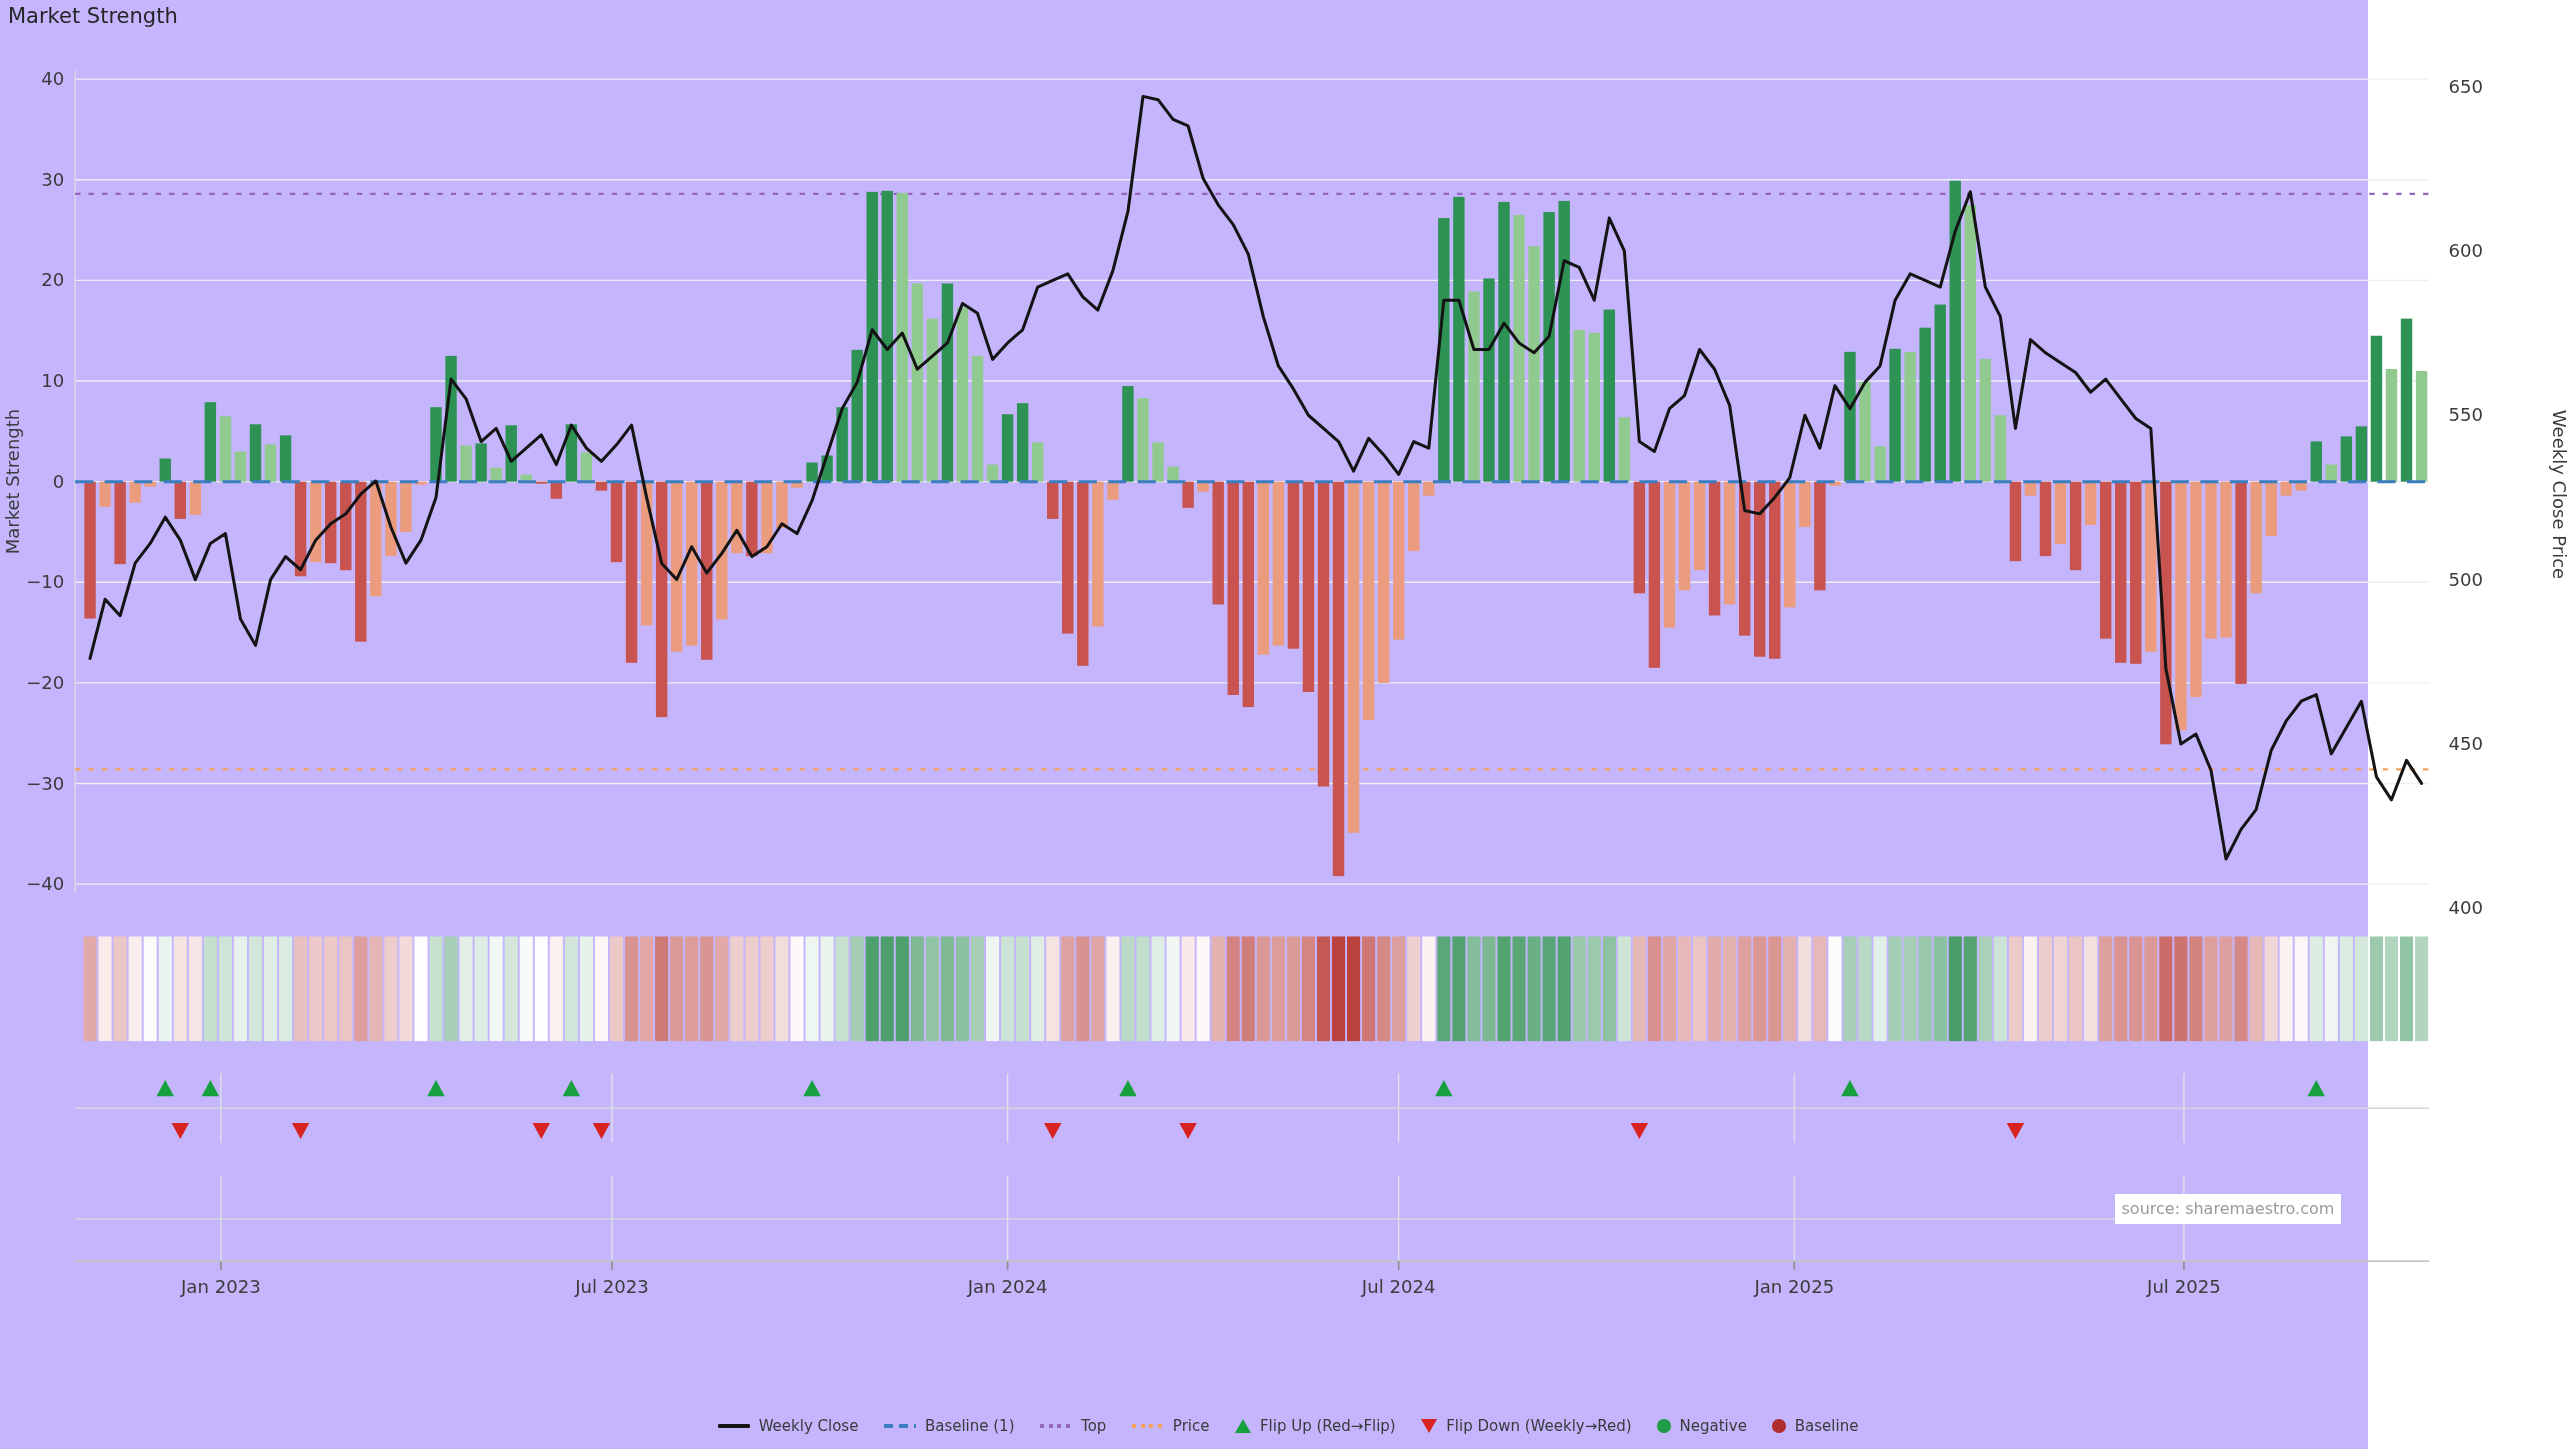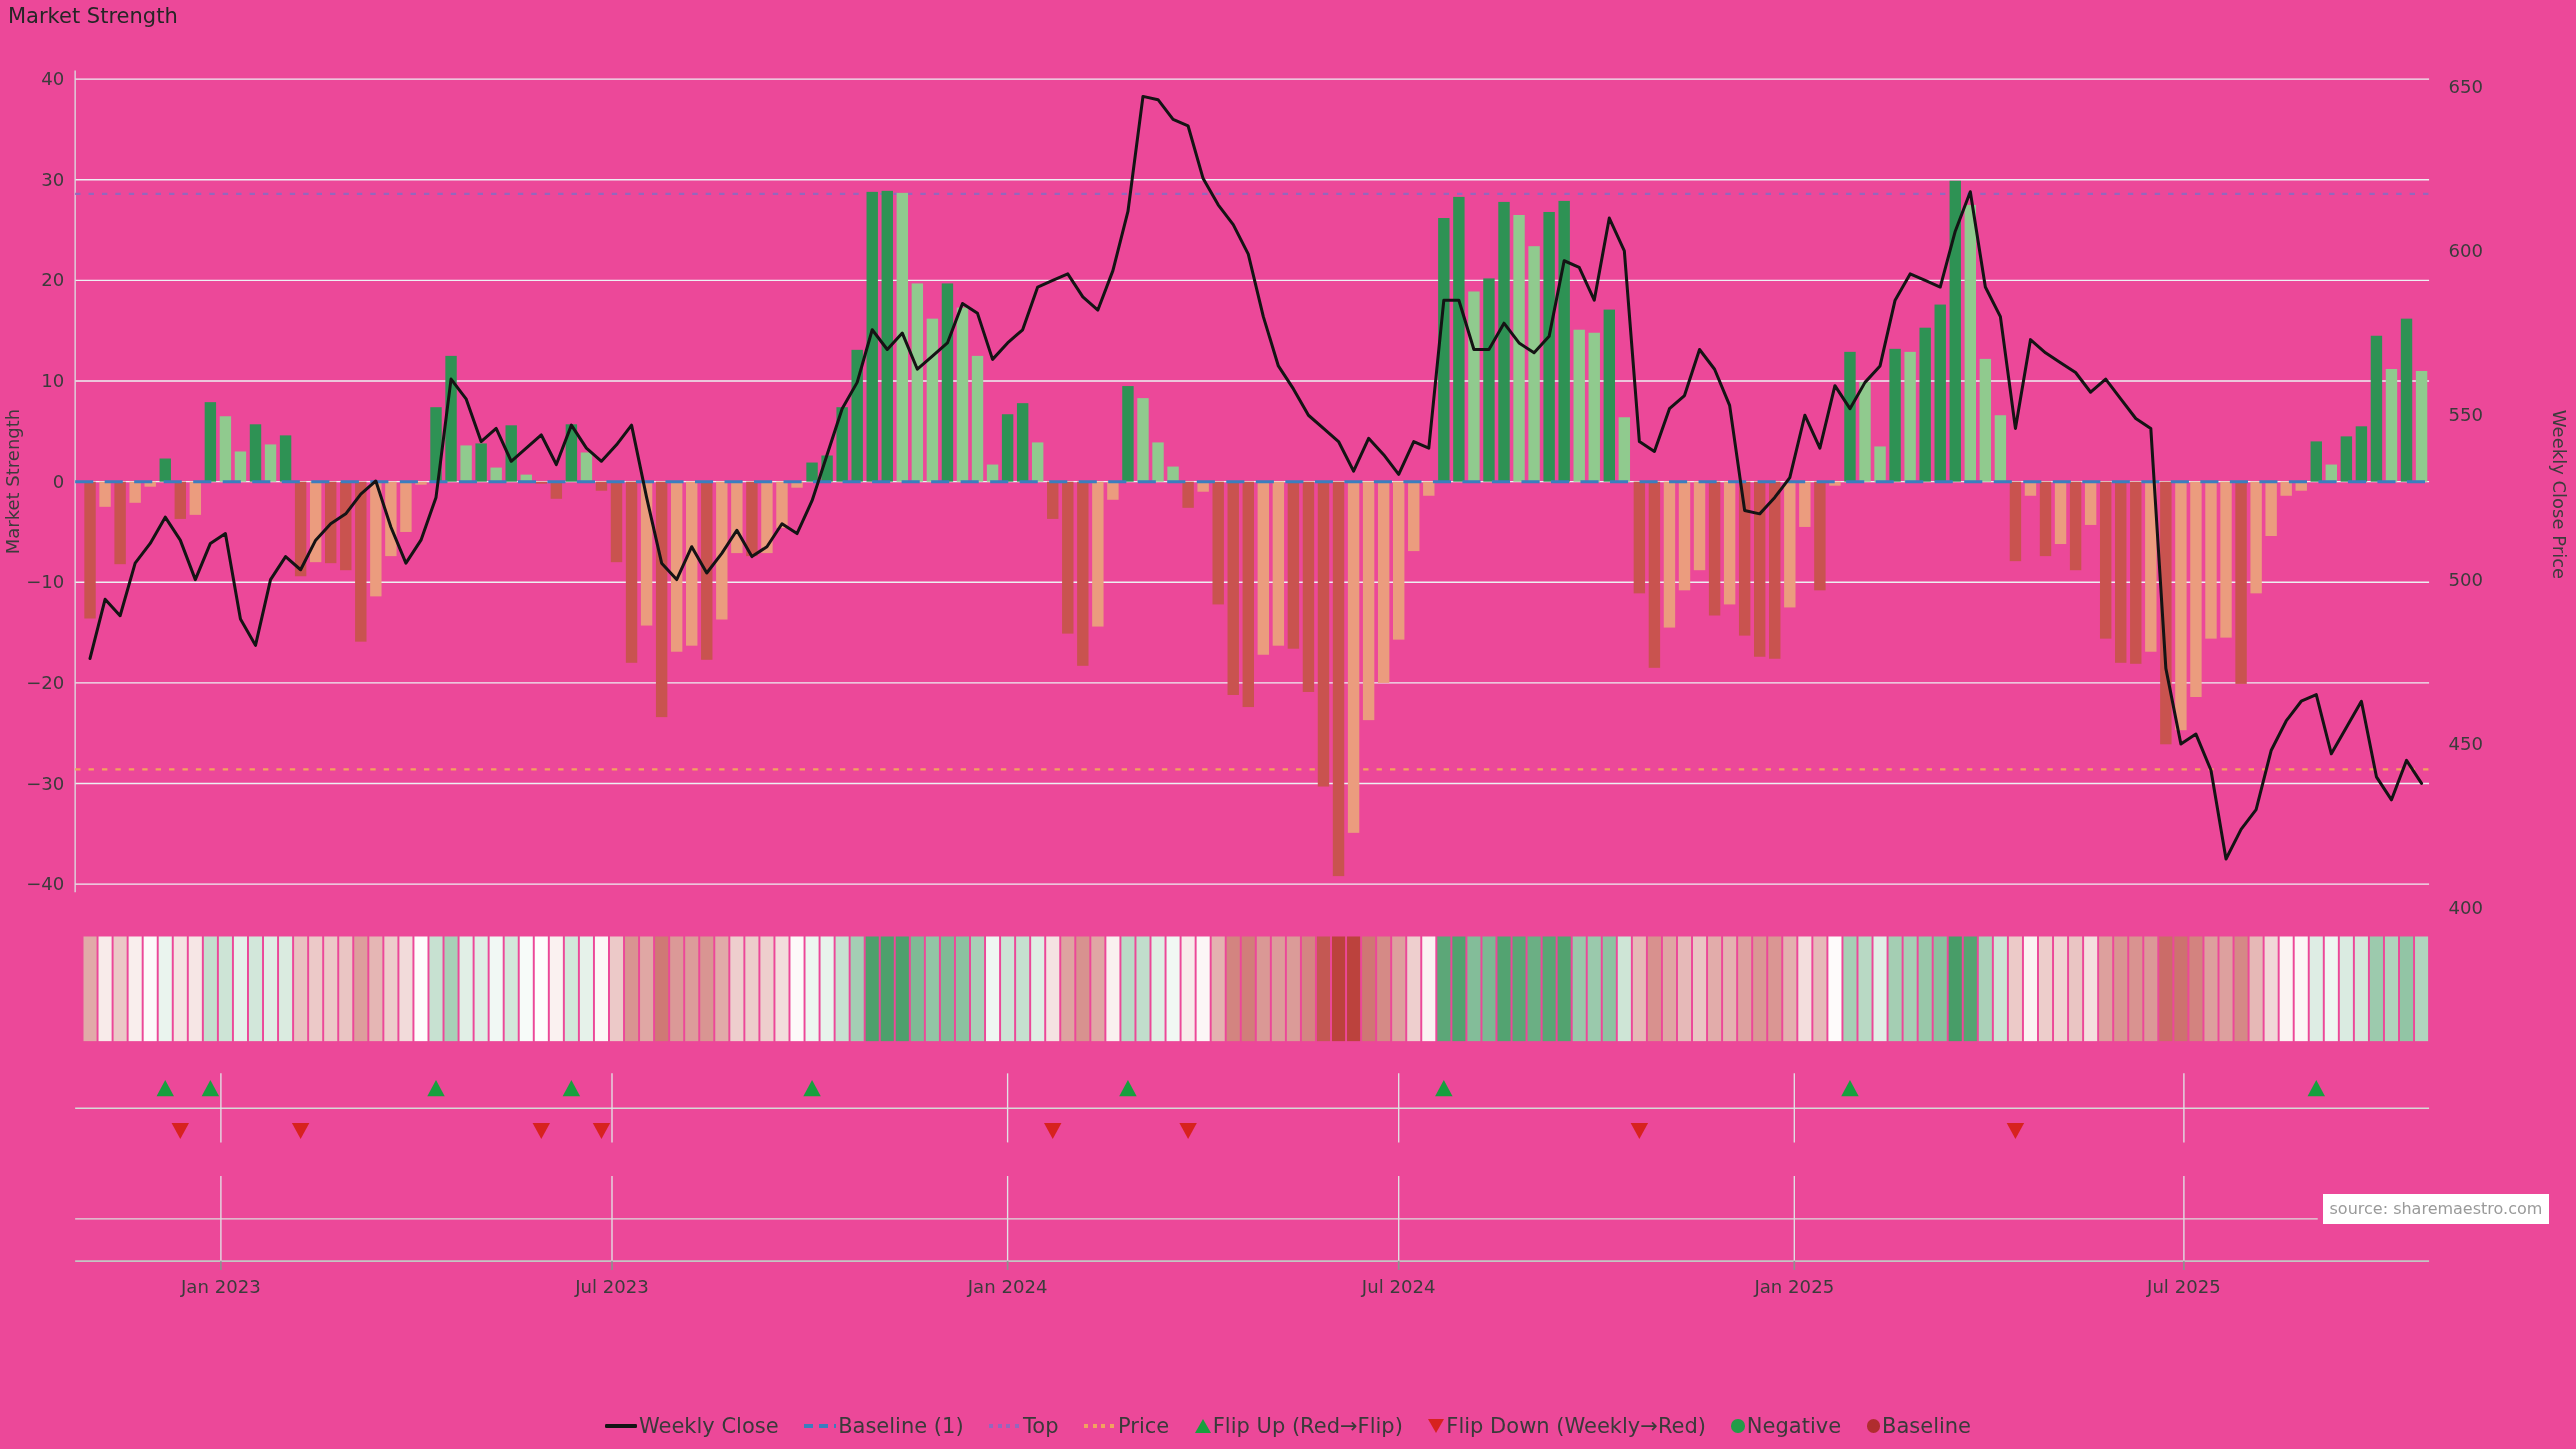--- a/index.html
+++ b/index.html
@@ -1,28 +1,28 @@
 <!DOCTYPE html>
 <html style="font-size:10.7px"><head>
 <meta charset="utf-8">
 <style>
   html,body{margin:0;padding:0;background:#ffffff;width:2576px;height:1449px;overflow:hidden;
     font-family:"DejaVu Sans", "Liberation Sans", sans-serif;}
   .abs{position:absolute;}
-  #stage{position:relative;width:2576px;height:1449px;background:#ec4899;}
+  #stage{position:relative;width:2368px;height:1449px;background:#c4b5fd;}
   #chart-title{left:8px;top:4px;font-size:21px;color:#262626;}
   #ylab-left{left:-75px;top:471px;width:174px;text-align:center;transform:rotate(-90deg);
     font-size:18px;color:#3c3c3c;}
   #ylab-right{left:2459px;top:484px;width:201px;text-align:center;transform:rotate(90deg);
     font-size:18px;color:#3c3c3c;}
   #source-note{right:27px;top:1194px;height:29.5px;line-height:29.5px;font-size:16px;color:#9a9a9a;
     background:#ffffff;padding:0 6.7px;}
   #legend{left:0;top:1406px;width:2576px;height:40px;display:flex;justify-content:center;
     align-items:center;gap:25.5px;}
-  .leg-item{display:flex;align-items:center;gap:2px;font-size:21px;color:#3a3a3a;justify-content:space-between;}
+  .leg-item{display:flex;align-items:center;gap:9px;font-size:15px;color:#3a3a3a;justify-content:space-between;}
   .sw-line{width:32px;height:3.4px;background:#141414;border-radius:1.3px;}
   .sw-base{width:32px;height:3.4px;background:repeating-linear-gradient(90deg,#3a7ebf 0 9.4px,transparent 9.4px 14.8px);}
   .sw-top{width:32px;height:3.4px;background:repeating-linear-gradient(90deg,#9467bd 0 4px,transparent 4px 8.7px);}
   .sw-bot{width:32px;height:3.4px;background:repeating-linear-gradient(90deg,#f2a25e 0 4px,transparent 4px 8.7px);}
   .sw-up{width:0;height:0;border-left:8.7px solid transparent;border-right:8.7px solid transparent;
     border-bottom:14.8px solid #16a03e;}
   .sw-down{width:0;height:0;border-left:8.7px solid transparent;border-right:8.7px solid transparent;
     border-top:14.8px solid #d7221f;}
   .sw-pos{width:13.4px;height:13.4px;border-radius:50%;background:#219c48;}
   .sw-neg{width:13.4px;height:13.4px;border-radius:50%;background:#b02d2e;}

